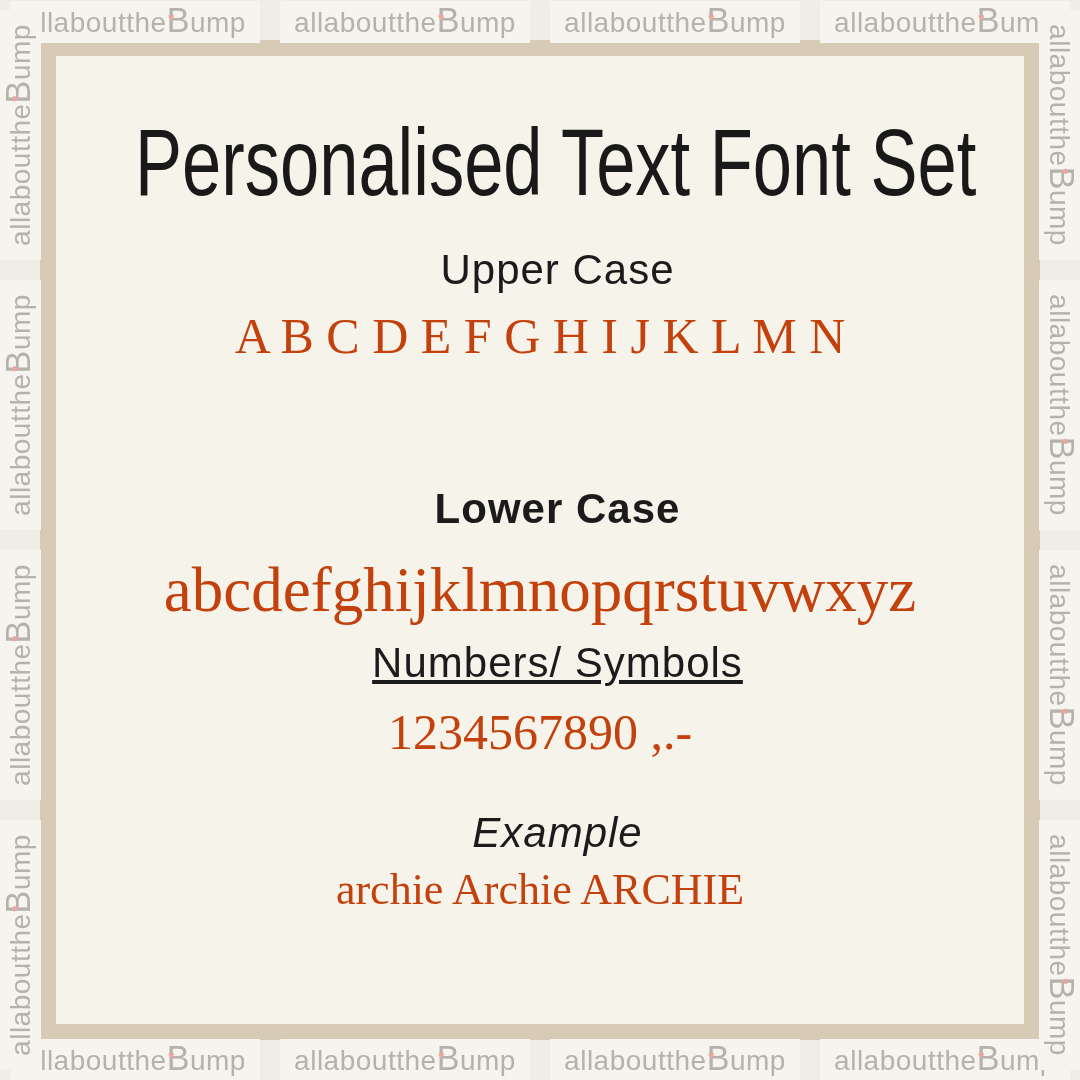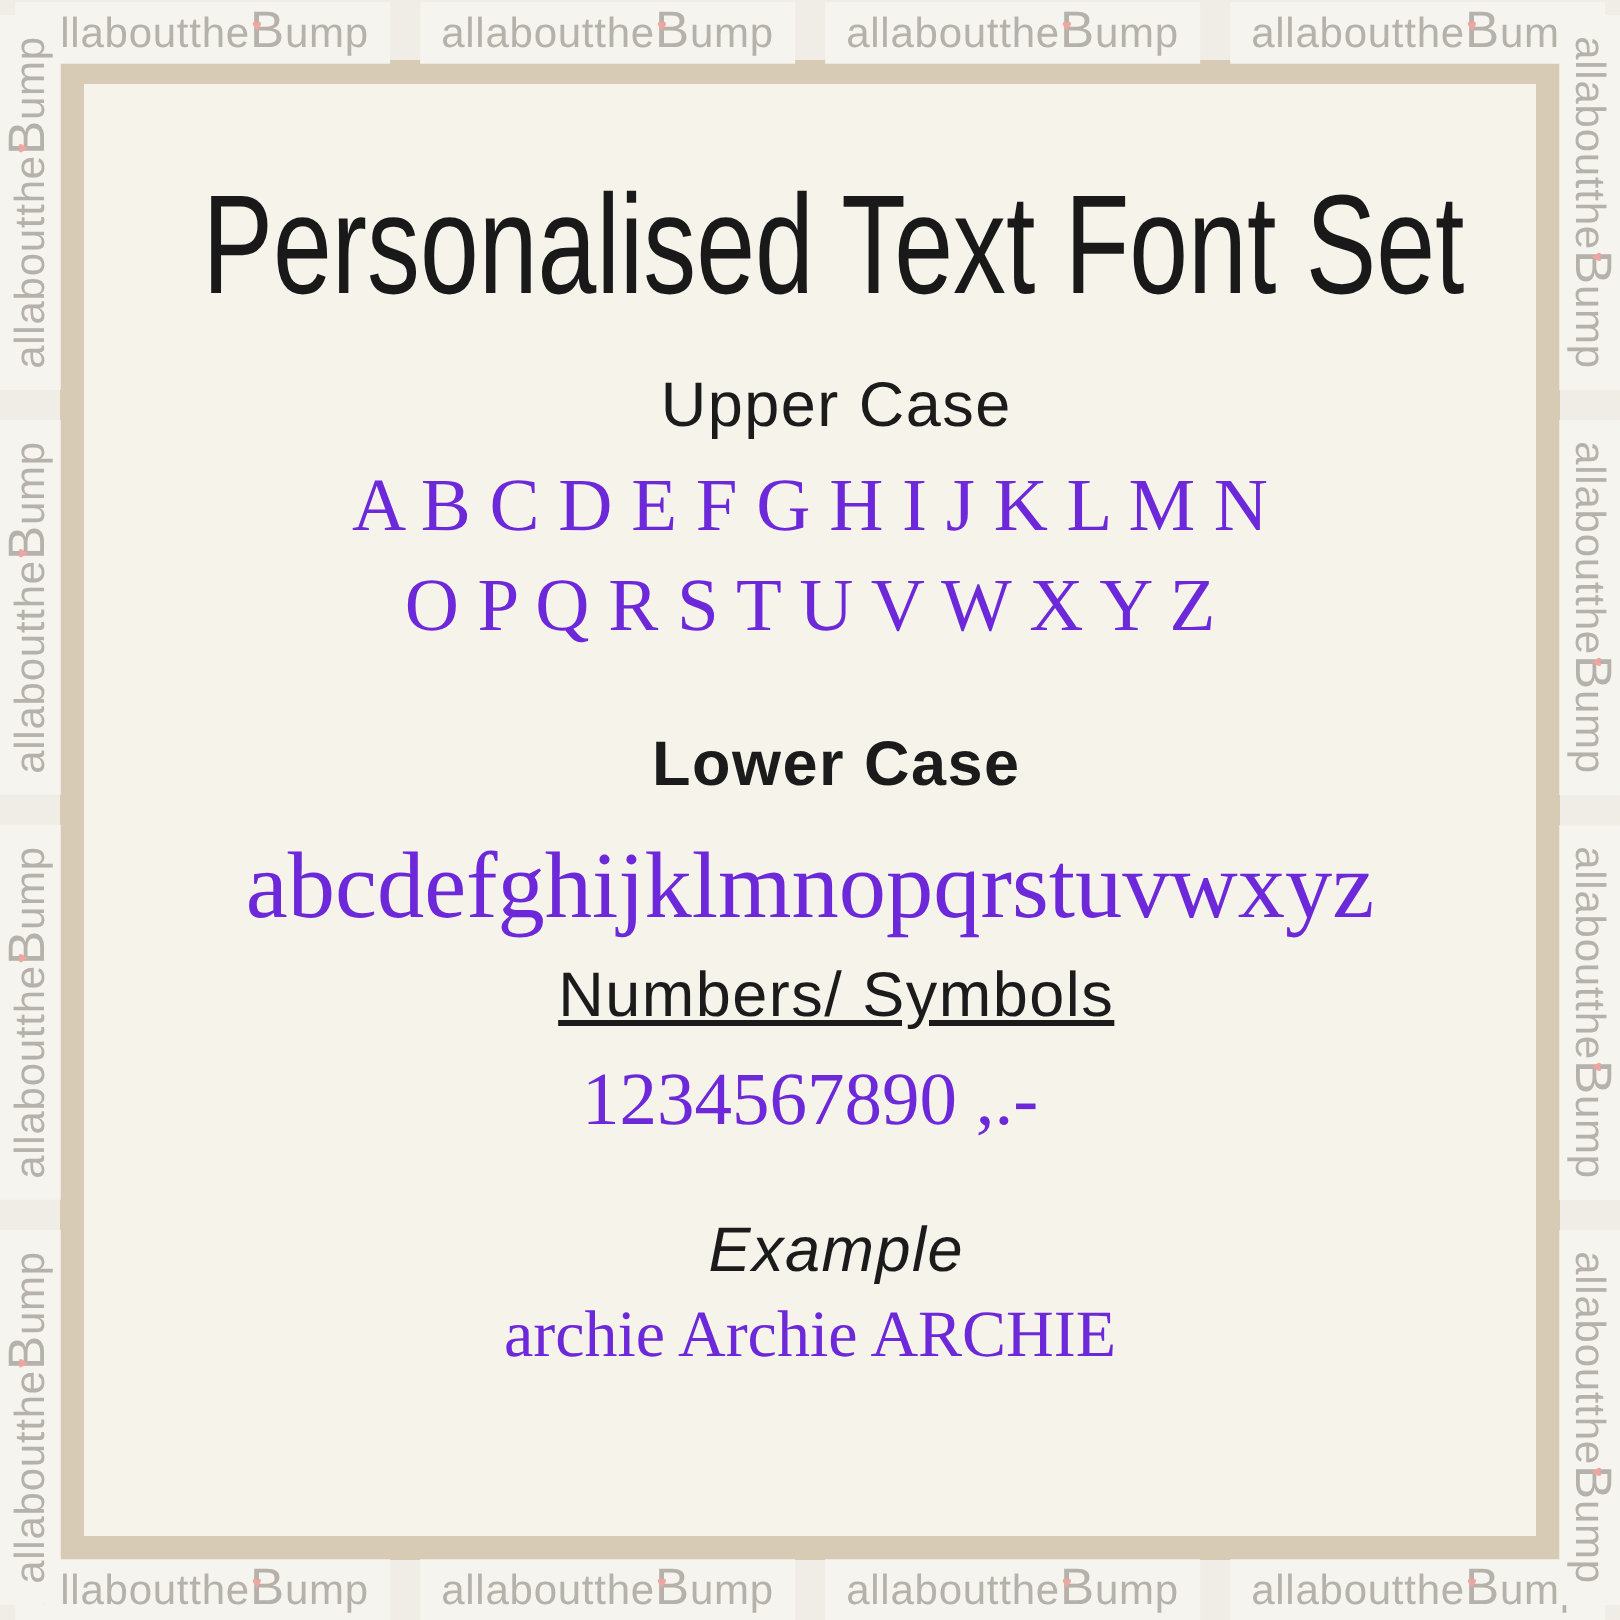--- a/index.html
+++ b/index.html
@@ -60,21 +60,21 @@
     position:absolute;left:0;right:0;text-align:center;
     line-height:1;white-space:nowrap;color:var(--text_black,#191919);
     margin:0;font-weight:normal;
   }
   .title{
     top:116px;font-size:94px;
     transform:scaleX(0.75);transform-origin:540px 50%;
     letter-spacing:0;
   }
   .label{font-size:42px;letter-spacing:1px;color:#1b1b1b;padding-left:35px;}
-  .serif{font-family:"Liberation Serif",serif;color:#6d28d9;}
+  .serif{font-family:"Liberation Serif",serif;color:#c2410c;}
   .caps1{top:311px;font-size:50px;}
   .caps2{top:378px;font-size:50px;}
   .lc-row{top:559px;font-size:63px;}
   .num-row{top:707px;font-size:50px;}
   .ex-row{top:868px;font-size:44px;}
   .upper-label{top:249px;}
   .lower-label{top:488px;font-weight:bold;}
   .numbers-label{top:642px;text-decoration:underline;}
   .example-label{top:812px;font-style:italic;}
 </style>
@@ -110,21 +110,20 @@
     <span class="wm"><span>allaboutthe</span><span class="wmB"><span>B</span><i class="heart">♥</i></span><span>ump</span></span>
     <span class="wm"><span>allaboutthe</span><span class="wmB"><span>B</span><i class="heart">♥</i></span><span>ump</span></span>
     <span class="wm"><span>allaboutthe</span><span class="wmB"><span>B</span><i class="heart">♥</i></span><span>ump</span></span>
     <span class="wm"><span>allaboutthe</span><span class="wmB"><span>B</span><i class="heart">♥</i></span><span>ump</span></span>
   </div>
 
   <h1 class="line title">Personalised Text Font Set</h1>
 
   <div class="line label upper-label">Upper Case</div>
   <div class="line serif caps1">A B C D E F G H I J K L M N</div>
-  <div class="line serif caps2">O P Q R S T U V W X Y Z</div>
 
   <div class="line label lower-label">Lower Case</div>
   <div class="line serif lc-row">abcdefghijklmnopqrstuvwxyz</div>
 
   <div class="line label numbers-label">Numbers/ Symbols</div>
   <div class="line serif num-row">1234567890 ,.-</div>
 
   <div class="line label example-label">Example</div>
   <div class="line serif ex-row">archie Archie ARCHIE</div>
 

